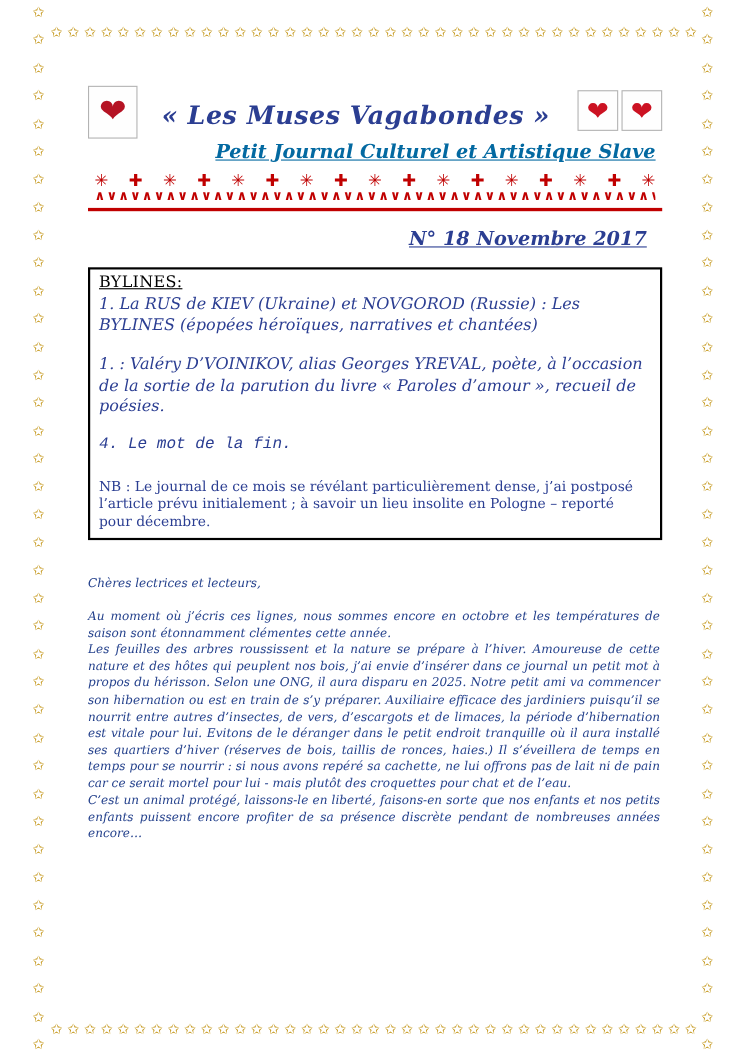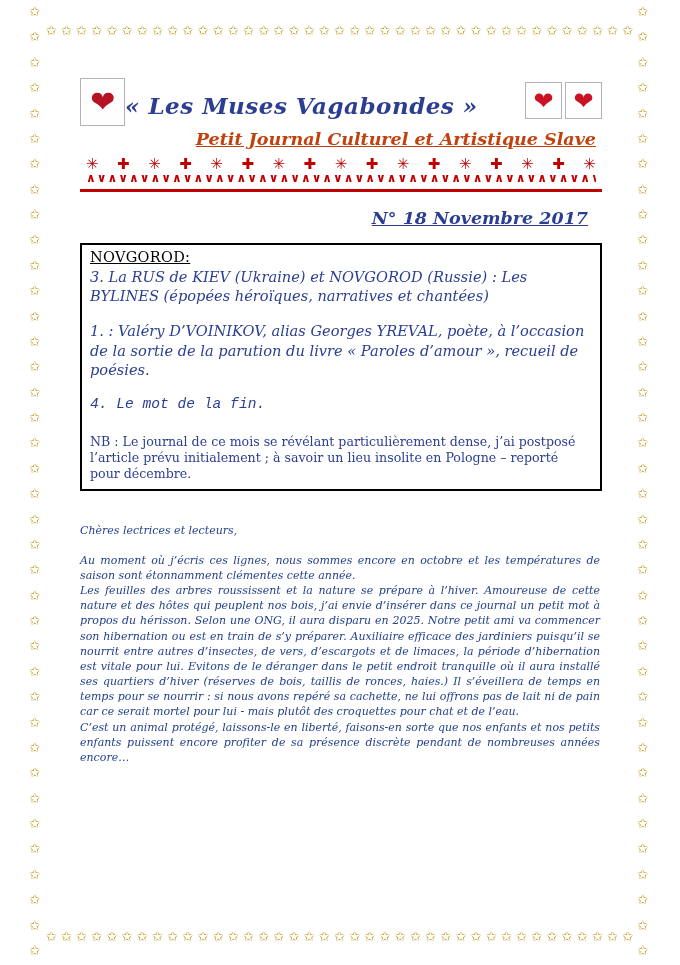--- a/index.html
+++ b/index.html
@@ -37,28 +37,28 @@
     background:#fefefe;
     display:flex; align-items:center; justify-content:center;
     box-sizing:border-box;
   }
   .heart-box.large { width:45px; height:48px; margin-top:12px; }
   .heart-box.small { width:37px; height:37px; margin-top:16px; margin-left:3px; }
   .heart { color:#cc1222; font-family:"DejaVu Sans", sans-serif; line-height:1; }
   .heart-box.large .heart { font-size:30px; color:#b51324; }
   .heart-box.small .heart { font-size:24px; }
 
-  .titles { flex:1; padding-top:26px; }
+  .titles { flex:1; text-align:center; padding-top:26px; }
   .title {
     color:#2B3E92; font-size:23px; font-weight:bold; font-style:italic;
     letter-spacing:.5px;
   }
 
   .subtitle {
-    color:#c2410c; font-size:17.5px; font-weight:bold; font-style:italic;
+    color:#0369a1; font-size:17.5px; font-weight:bold; font-style:italic;
     text-decoration:underline;
     text-align:right; padding-right:6px; margin-top:3px;
   }
 
   .band { margin:7px 6px 0 6px; overflow:hidden; }
   .band-motifs {
     display:flex; justify-content:space-between;
     color:#C00000; font-size:15px; line-height:1.1;
     font-family:"DejaVu Sans", sans-serif;
   }
@@ -313,22 +313,22 @@
         <span>✳</span>
       </div>
     <div class="band-zigzag">∧∨∧∨∧∨∧∨∧∨∧∨∧∨∧∨∧∨∧∨∧∨∧∨∧∨∧∨∧∨∧∨∧∨∧∨∧∨∧∨∧∨∧∨∧∨∧∨∧∨∧∨∧∨∧∨∧∨∧∨</div>
   </div>
 
   <hr class="red-rule">
 
   <div class="issue">N° 18 Novembre 2017</div>
 
   <div class="sommaire-box">
-    <div class="sommaire-heading">NOVGOROD:</div>
-    <p class="item first">3. La RUS de KIEV (Ukraine) et NOVGOROD (Russie) : Les BYLINES (épopées héroïques, narratives et chantées)</p>
+    <div class="sommaire-heading">BYLINES:</div>
+    <p class="item first">1. La RUS de KIEV (Ukraine) et NOVGOROD (Russie) : Les BYLINES (épopées héroïques, narratives et chantées)</p>
     <p class="item">1. : Valéry D’VOINIKOV, alias Georges YREVAL, poète, à l’occasion de la sortie de la parution du livre « Paroles d’amour », recueil de poésies.</p>
     <p class="item last">4. Le mot de la fin.</p>
     <p class="nb">NB : Le journal de ce mois se révélant particulièrement dense, j’ai postposé l’article prévu initialement ; à savoir un lieu insolite en Pologne – reporté pour décembre.</p>
   </div>
 
   <div class="body-text">
     <p class="salutation">Chères lectrices et lecteurs,</p>
     <p class="spaced-before">Au moment où j’écris ces lignes, nous sommes encore en octobre et les températures de saison sont étonnamment clémentes cette année.</p>
     <p>Les feuilles des arbres roussissent et la nature se prépare à l’hiver. Amoureuse de cette nature et des hôtes qui peuplent nos bois, j’ai envie d’insérer dans ce journal un petit mot à propos du hérisson. Selon une ONG, il aura disparu en 2025. Notre petit ami va commencer son hibernation ou est en train de s’y préparer. Auxiliaire efficace des jardiniers puisqu’il se nourrit entre autres d’insectes, de vers, d’escargots et de limaces, la période d’hibernation est vitale pour lui. Evitons de le déranger dans le petit endroit tranquille où il aura installé ses quartiers d’hiver (réserves de bois, taillis de ronces, haies.) Il s’éveillera de temps en temps pour se nourrir : si nous avons repéré sa cachette, ne lui offrons pas de lait ni de pain car ce serait mortel pour lui - mais plutôt des croquettes pour chat et de l’eau.</p>
     <p>C’est un animal protégé, laissons-le en liberté, faisons-en sorte que nos enfants et nos petits enfants puissent encore profiter de sa présence discrète pendant de nombreuses années encore…</p>

